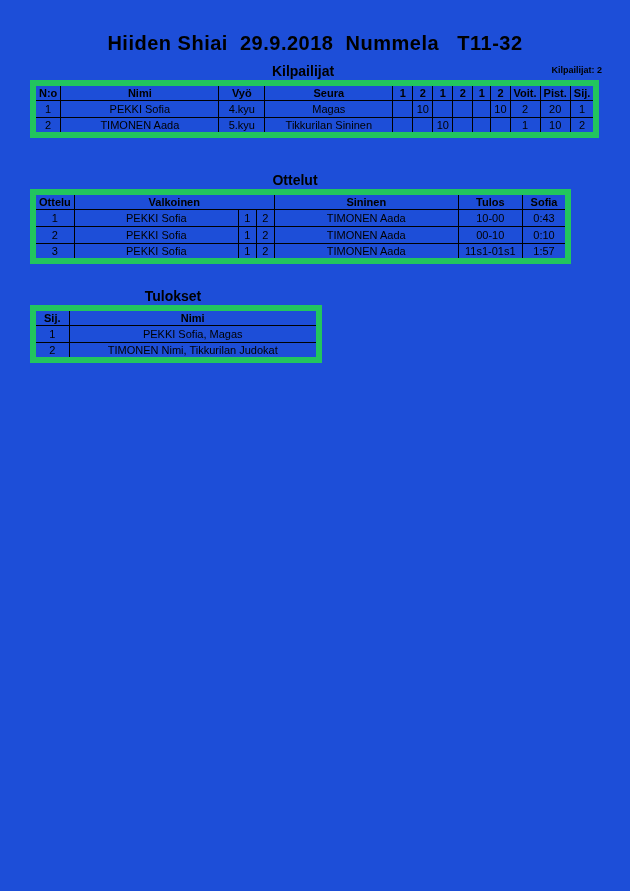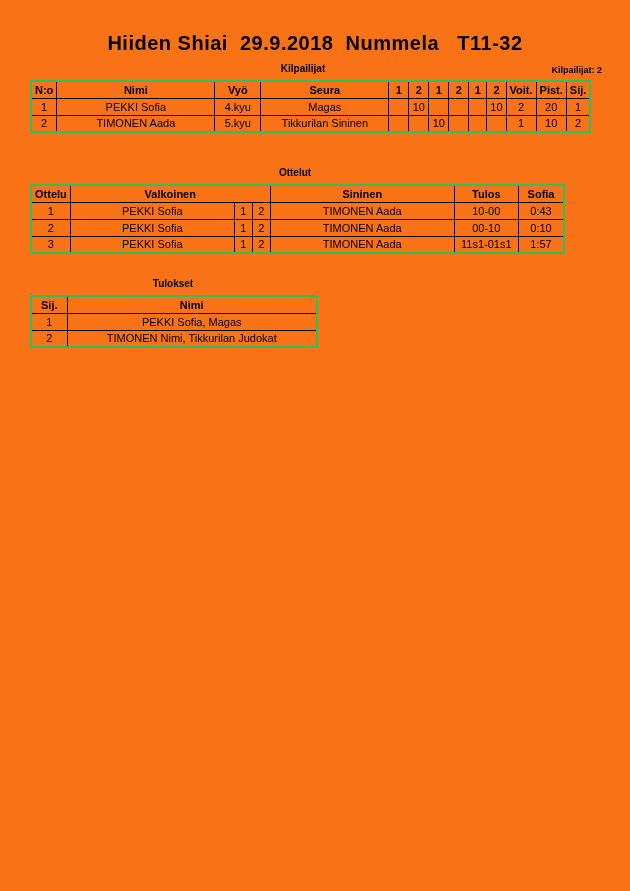--- a/index.html
+++ b/index.html
@@ -1,34 +1,34 @@
 <!DOCTYPE html>
 <html><head>
 <meta charset="utf-8">
 <style>
   * { box-sizing: border-box; margin: 0; padding: 0; }
   html, body { background: #ffffff; }
   .page {
-    width: 630px; height: 891px; background: #f97316; position: relative;
+    width: 630px; height: 891px; background: #1d4ed8; position: relative;
     font-family: "Liberation Sans", sans-serif; font-size: 11px; color: #000;
     overflow: hidden;
   }
   .title {
     padding-top: 32px; text-align: center; font-size: 20px; font-weight: bold;
     white-space: pre; letter-spacing: 0.5px;
   }
   .section-head { position: relative; margin-top: 8px; height: 14px; }
-  .section-title { font-weight: bold; font-size: 10px; text-align: center; }
+  .section-title { font-weight: bold; font-size: 14px; text-align: center; }
   .w546 { margin-left: 30px; width: 546px; }
   .w530 { margin-left: 30px; width: 530px; }
   .w286 { margin-left: 30px; width: 286px; }
   .count-label { position: absolute; right: 28px; top: 2px; font-size: 9px; font-weight: bold; }
   table.tbl {
     border-collapse: collapse; table-layout: fixed; margin-left: 30px; margin-top: 3px;
-    border: 2px solid #22c55e;
+    border: 6px solid #22c55e;
   }
   .tbl th, .tbl td {
     border: 1px solid #000; height: 17px; padding: 1px 3px;
     font-size: 11px; overflow: hidden; white-space: nowrap; vertical-align: middle;
   }
   .tbl th { font-weight: bold; text-align: center; }
   .c { text-align: center; }
   .l { text-align: center; }
   .gap30 { height: 26px; }
   .gap18 { height: 16px; }

